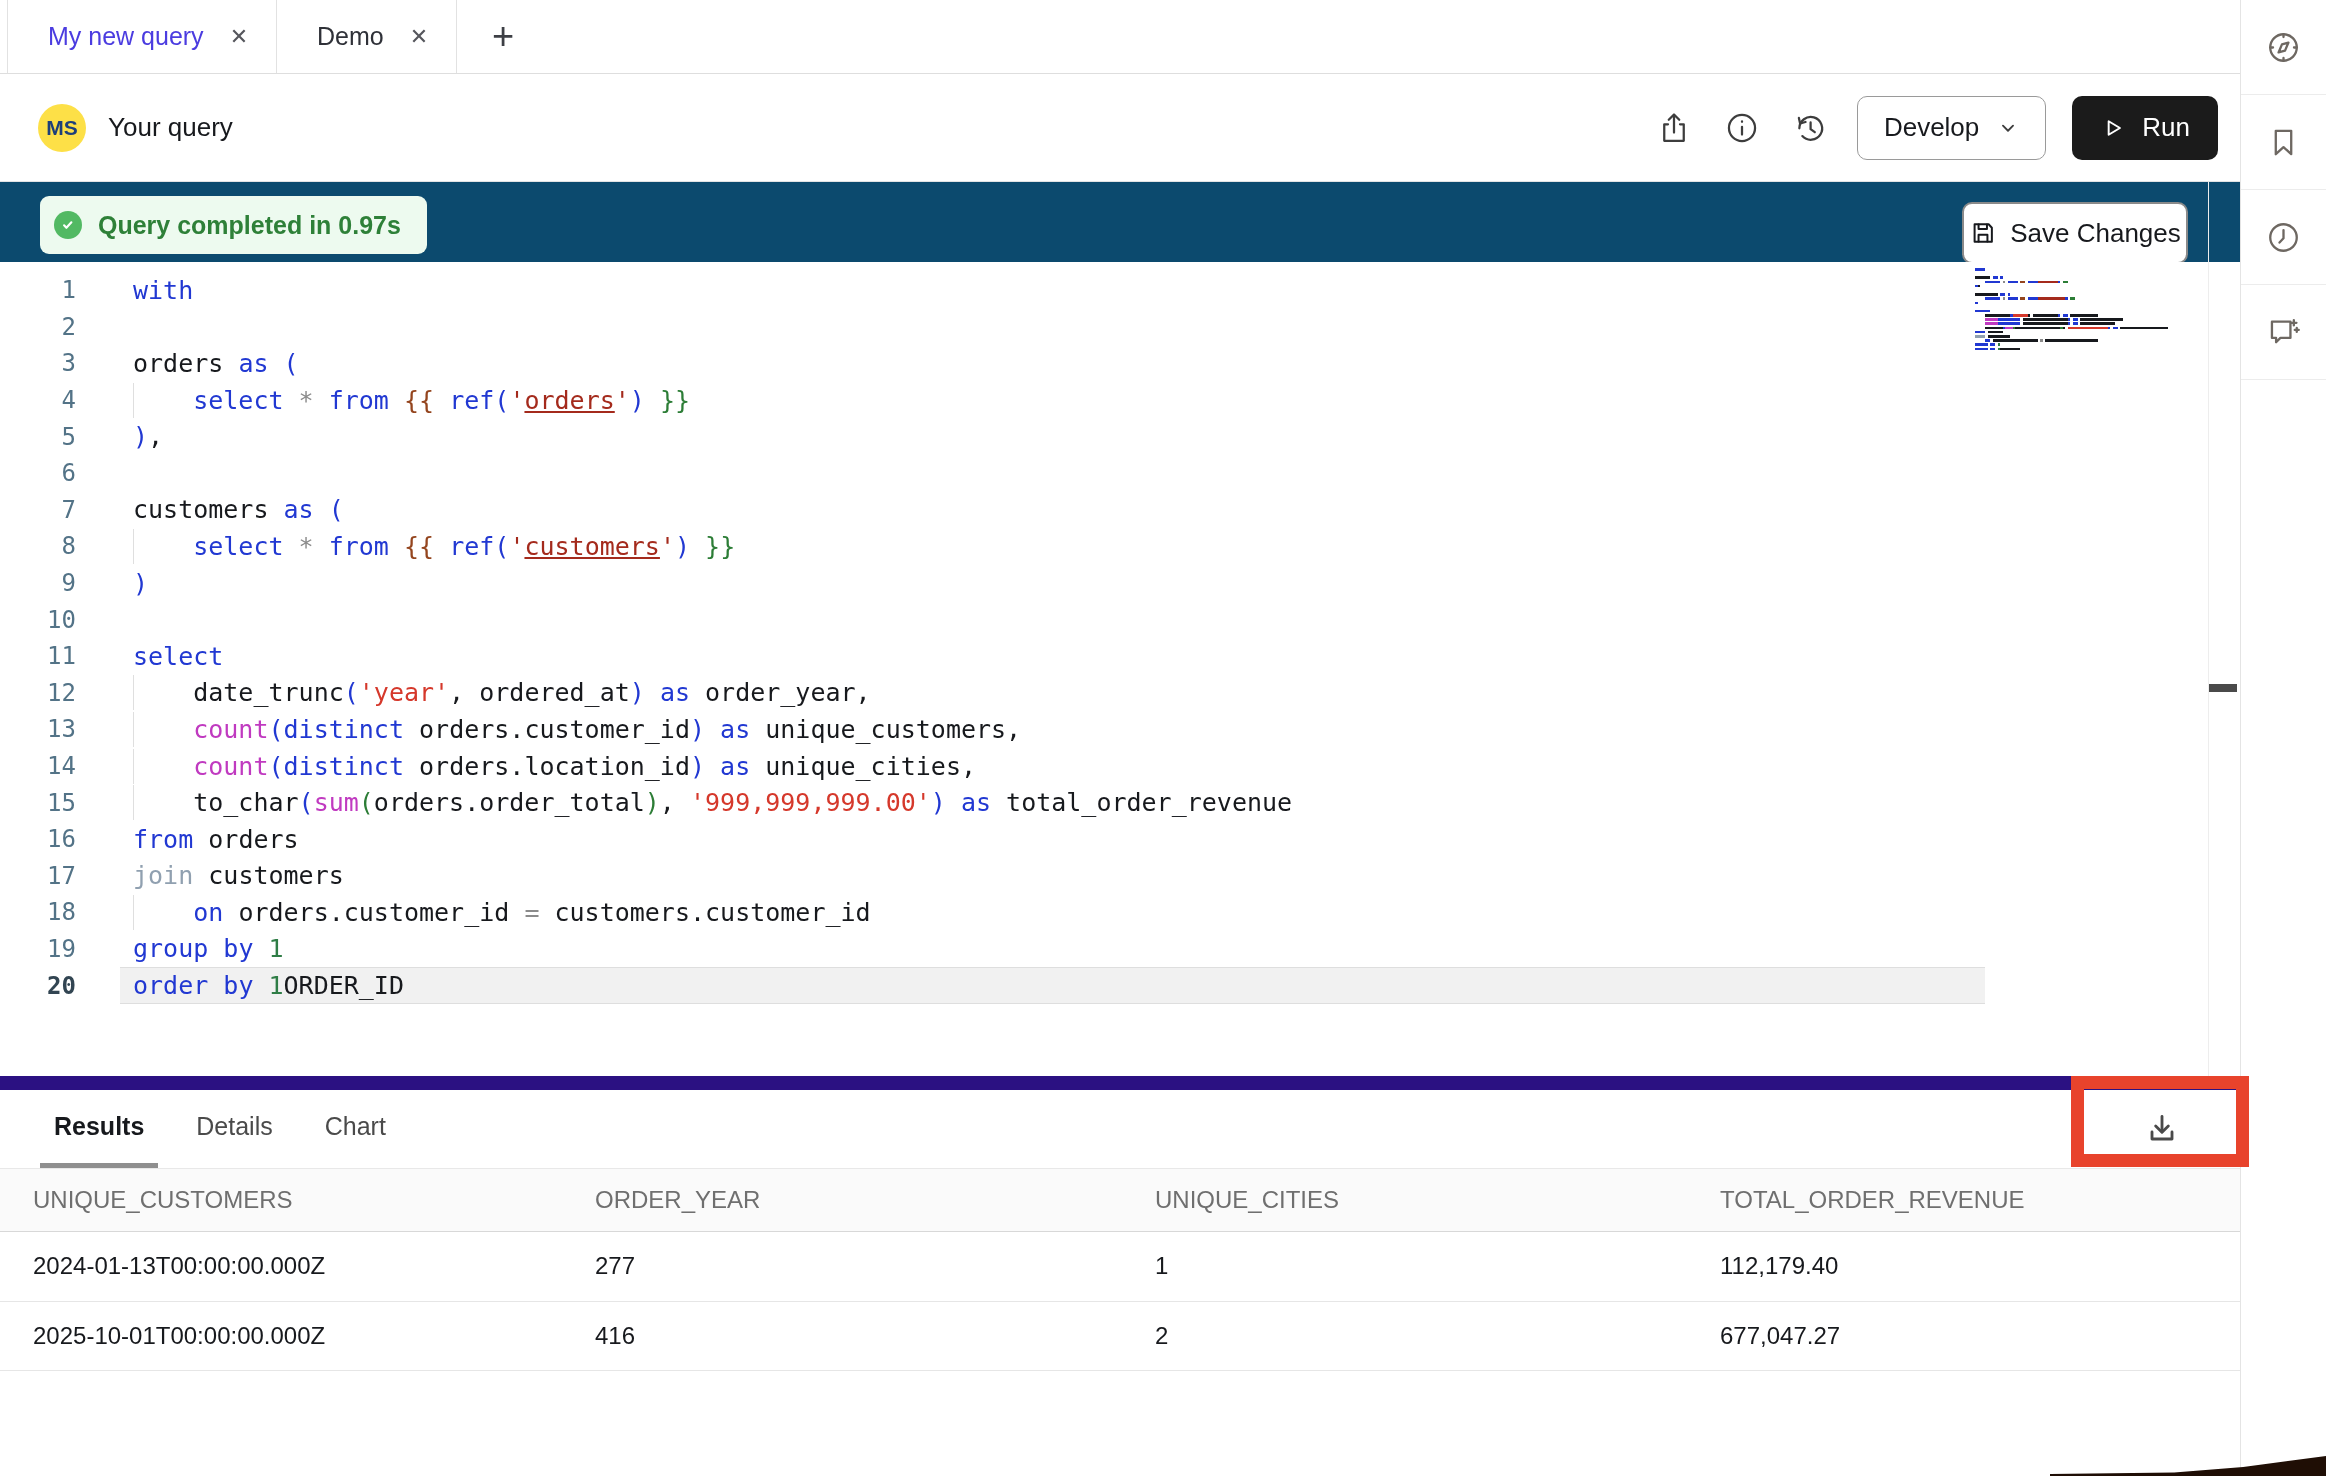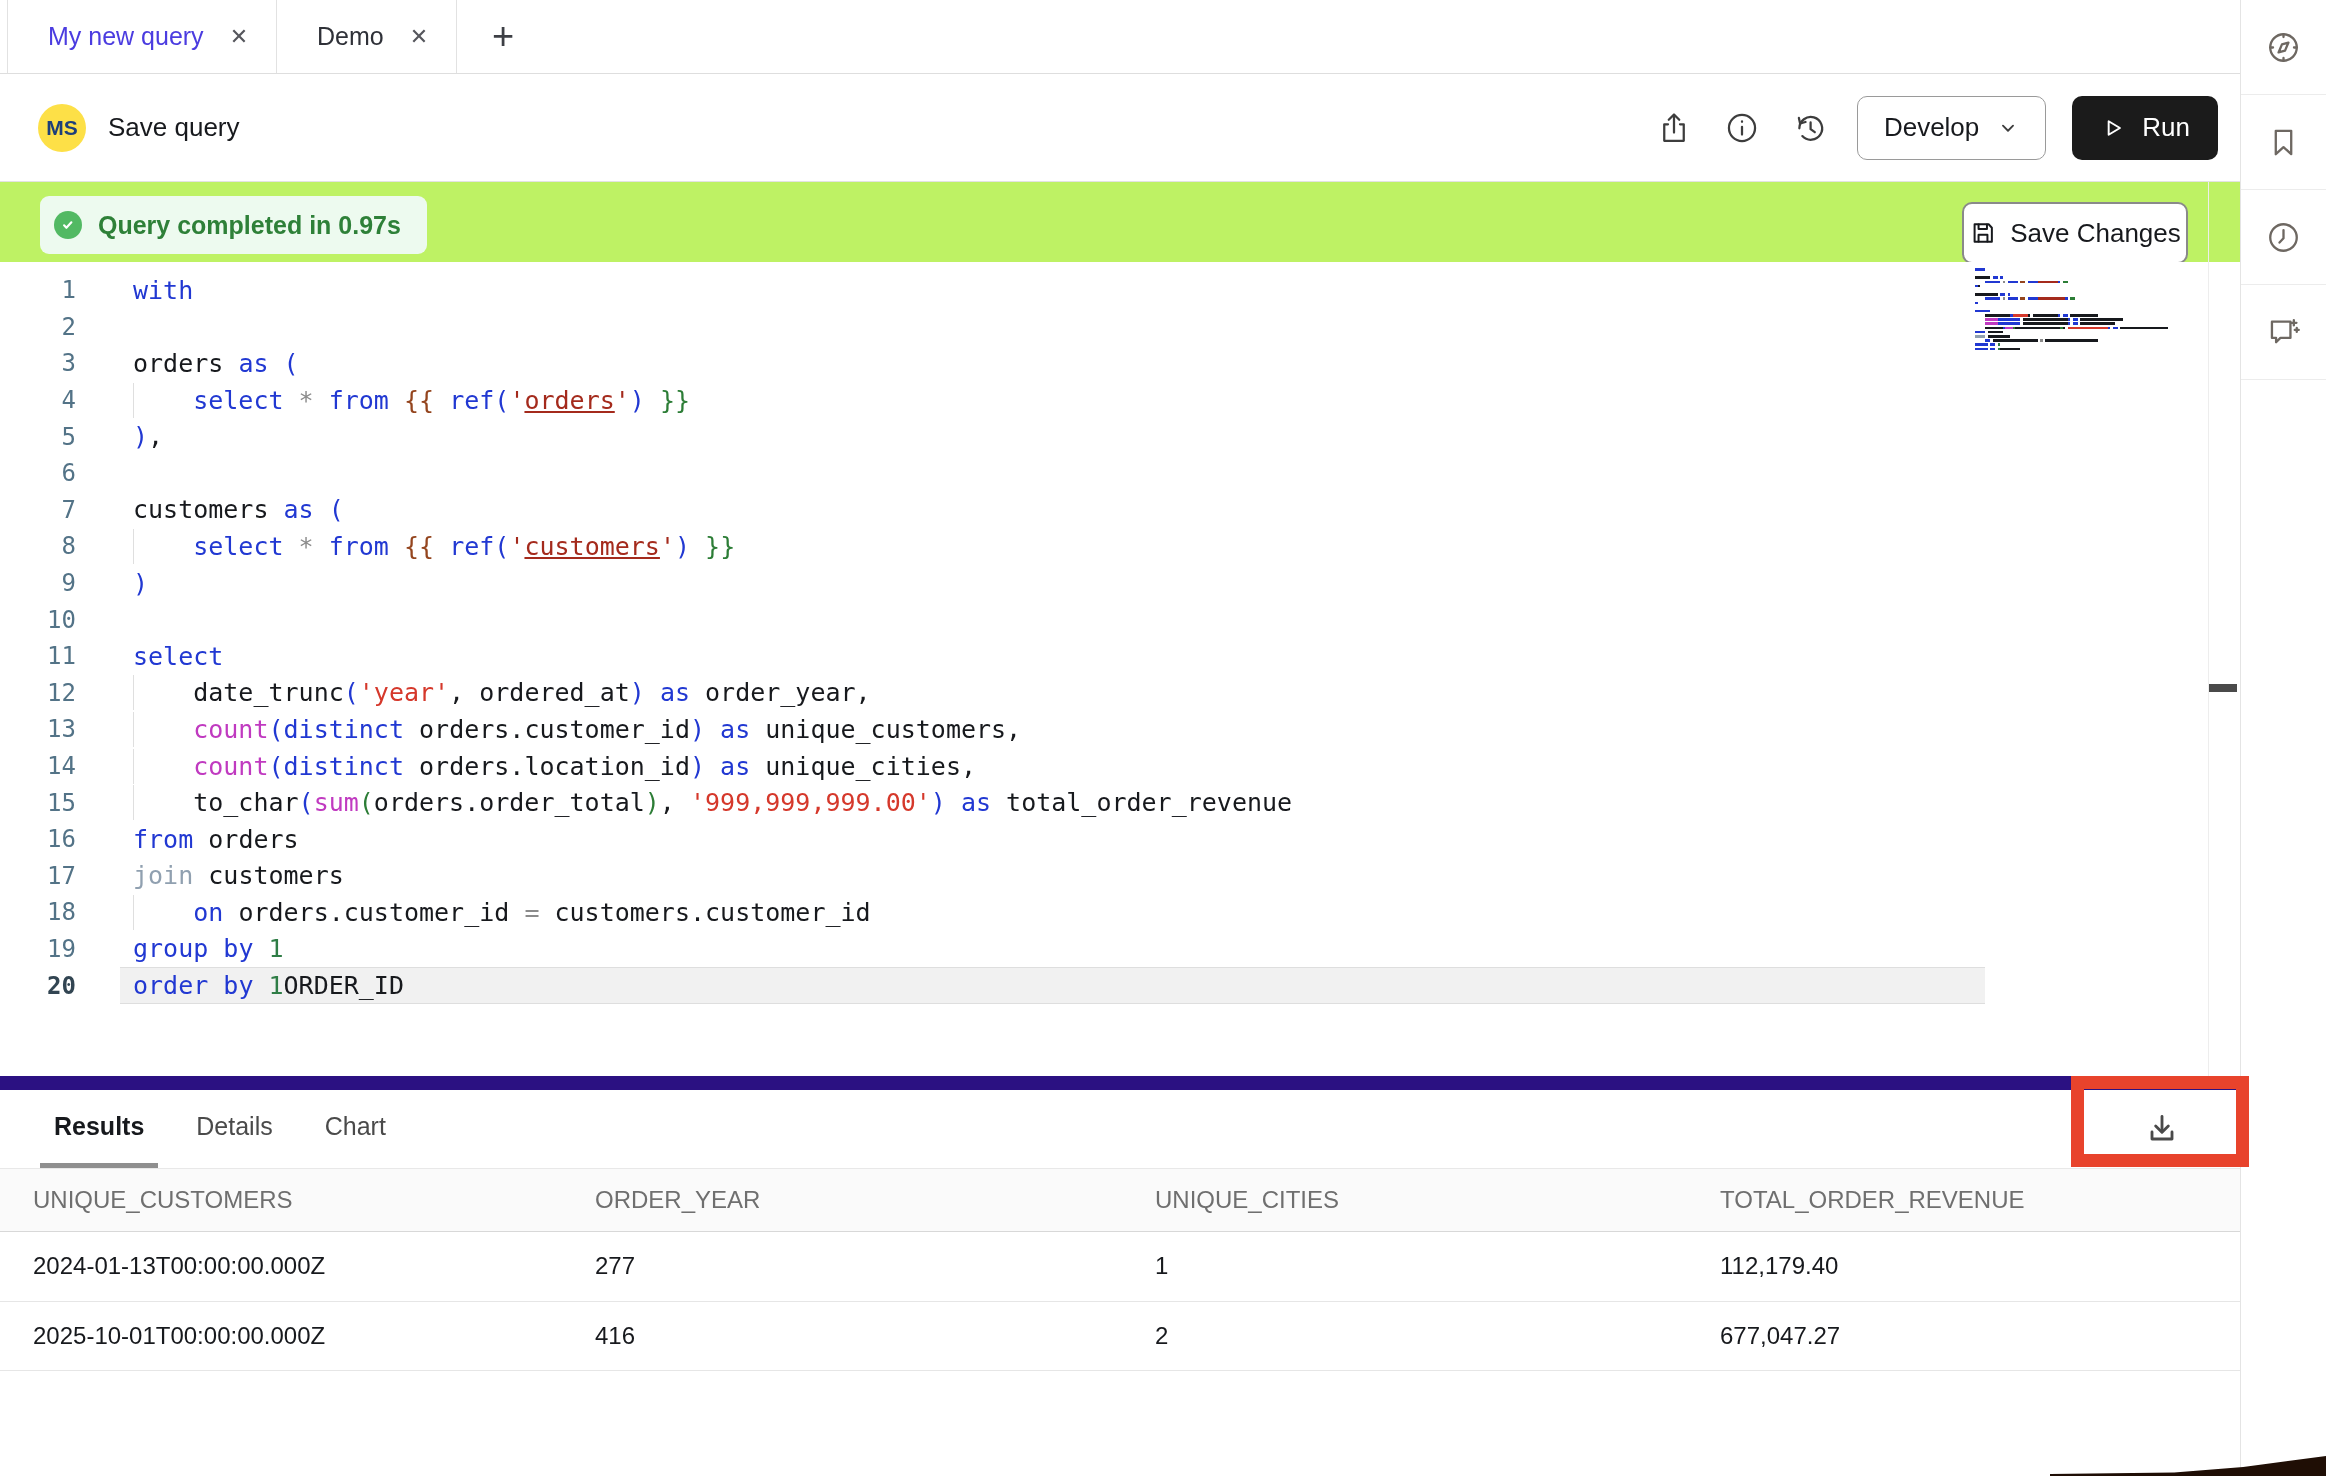--- a/index.html
+++ b/index.html
@@ -57,21 +57,21 @@
     display:flex; align-items:center; gap:18px; font-size:26px; color:#17191d; background:#fff; cursor:pointer;
   }
   #develop-btn svg{ width:22px; height:22px; stroke:#3d3d3d; fill:none; stroke-width:2; stroke-linecap:round; stroke-linejoin:round; }
   #run-btn{
     height:64px; padding:0 28px; border-radius:10px; background:#1b1b1b; color:#fff;
     display:flex; align-items:center; gap:16px; font-size:26px; cursor:pointer;
   }
   #run-btn svg{ width:26px; height:26px; stroke:#fff; fill:none; stroke-width:1.8; stroke-linejoin:round; }
 
   
-  #status-row{ position:absolute; left:0; top:182px; width:2240px; height:80px; background:#bef264; }
+  #status-row{ position:absolute; left:0; top:182px; width:2240px; height:80px; background:#0c4a6e; }
   #status-banner{
     position:absolute; left:40px; top:14px; height:58px; padding:0 26px 0 14px;
     background:#edfaef; border-radius:9px; display:flex; align-items:center; gap:16px;
   }
   #status-check{
     width:28px; height:28px; border-radius:50%; background:#52b963;
     display:flex; align-items:center; justify-content:center;
   }
   #status-check svg{ width:16px; height:16px; stroke:#fff; fill:none; stroke-width:2.4; stroke-linecap:round; stroke-linejoin:round; }
   #status-text{ font-size:25px; font-weight:600; color:#2e8038; }
@@ -177,21 +177,21 @@
       <svg viewBox="0 0 24 24">
         <path d="M4.5 5h12v10.5H10l-2.8 2.8v-2.8H4.5z"></path>
         <path d="M18.7 4v3.4M17 5.7h3.4"></path>
         <path d="M20.6 9v2.6M19.3 10.3h2.6"></path>
       </svg>
     </div>
   </div>
 
 <div id="query-header">
   <div id="avatar">MS</div>
-  <div id="query-title">Save query</div>
+  <div id="query-title">Your query</div>
   <div id="header-actions">
     <div class="hicon">
       <svg viewBox="0 0 24 24">
           <path d="M8.5 6.5 12 3l3.5 3.5M12 3v12"></path>
           <path d="M8 9.5H5.5v11h13v-11H16"></path>
         </svg>
     </div>
     <div class="hicon">
       <svg viewBox="0 0 24 24">
           <circle cx="12" cy="12" r="8.7"></circle>

